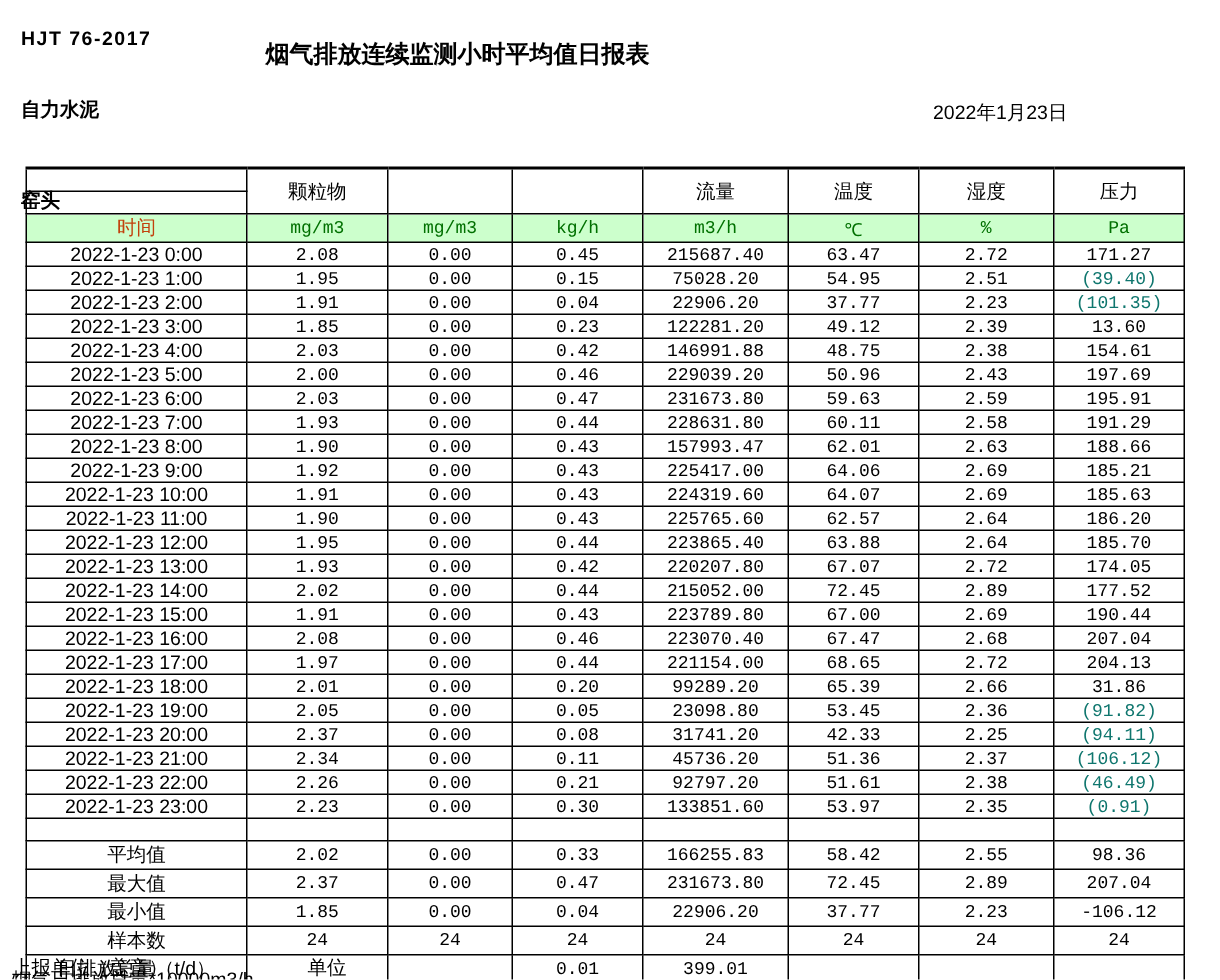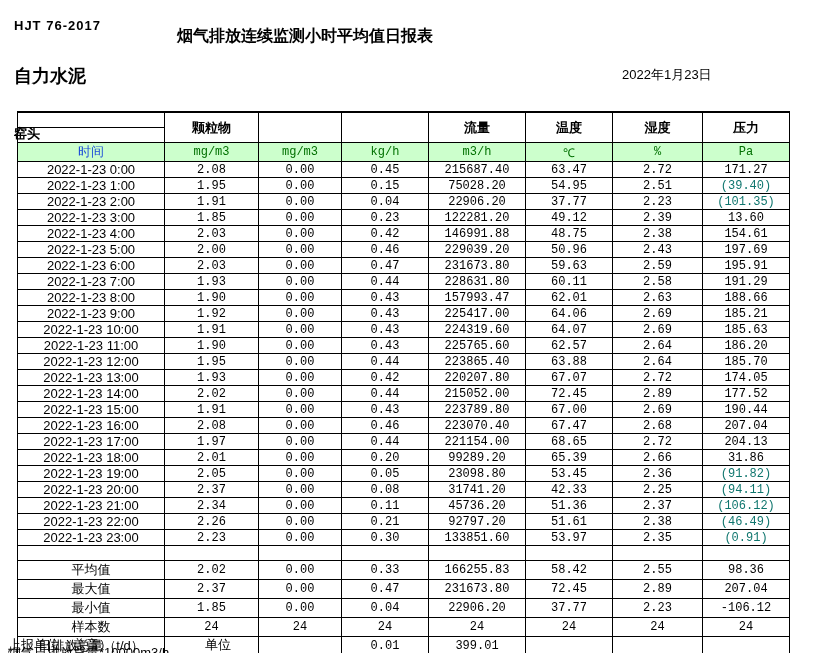--- a/index.html
+++ b/index.html
@@ -4,41 +4,41 @@
 <style>
   html,body { margin:0; padding:0; }
   body {
     width:813px; height:653px; background:#ffffff; color:#000;
     font-family:"Liberation Sans", sans-serif;
     position:relative; overflow:hidden;
   }
   .abs { position:absolute; }
   #standard { left:14px; top:6px; font-size:13px; font-weight:bold; letter-spacing:1px;margin-top:12px; }
   #title    { left:0; top:26px; width:610px; text-align:center; font-size:16px; font-weight:bold; }
-  #company  { left:14px; top:64px; font-size:18px; font-weight:bold; }
+  #company  { left:14px; top:64px; font-size:13px; font-weight:bold; }
   #location { left:14px; top:84px; font-size:13px; font-weight:bold;margin-top:41px; }
   #date     { left:622px; top:66px; font-size:13px; }
 
   table#report {
     position:absolute; left:17px; top:111px;
     border-collapse:collapse; table-layout:fixed; width:772px;
     font-size:12px;
   }
   #report td {
     border:1px solid #000; padding:0 2px; text-align:center;
     overflow:hidden; white-space:nowrap;
   }
   #report thead tr.h1 > td { border-top:2px solid #000; }
   #report thead td { font-family:"Liberation Sans", sans-serif; font-size:13px; }
-  #report tr.h1 td, #report tr.h2 td { height:14px;font-weight:bold; }
+  #report tr.h1 td, #report tr.h2 td { height:14px; }
   #report tr.units td {
     height:15px; background:#ccffcc; color:#007000;
     font-family:"Liberation Mono", monospace; font-size:12px;
   }
-  #report tr.units td.time-label { color:#1d4ed8; font-family:"Liberation Sans", sans-serif; font-size:13px; }
+  #report tr.units td.time-label { color:#c2410c; font-family:"Liberation Sans", sans-serif; font-size:13px; }
   #report tbody td {
     height:15px; font-family:"Liberation Mono", monospace; font-size:12px;
   }
   #report tbody td.label { font-family:"Liberation Sans", sans-serif; font-size:13px; }
   #report td.neg { color:#0f766e; }
   #report tr.spacer td { height:20px; }
   #report tbody.summary td { height:14px; }
   #report tbody.summary tr:last-child td { border-bottom:2px solid #000; }
 
   #note        { left:8px;  top:644px; font-size:13px; }

